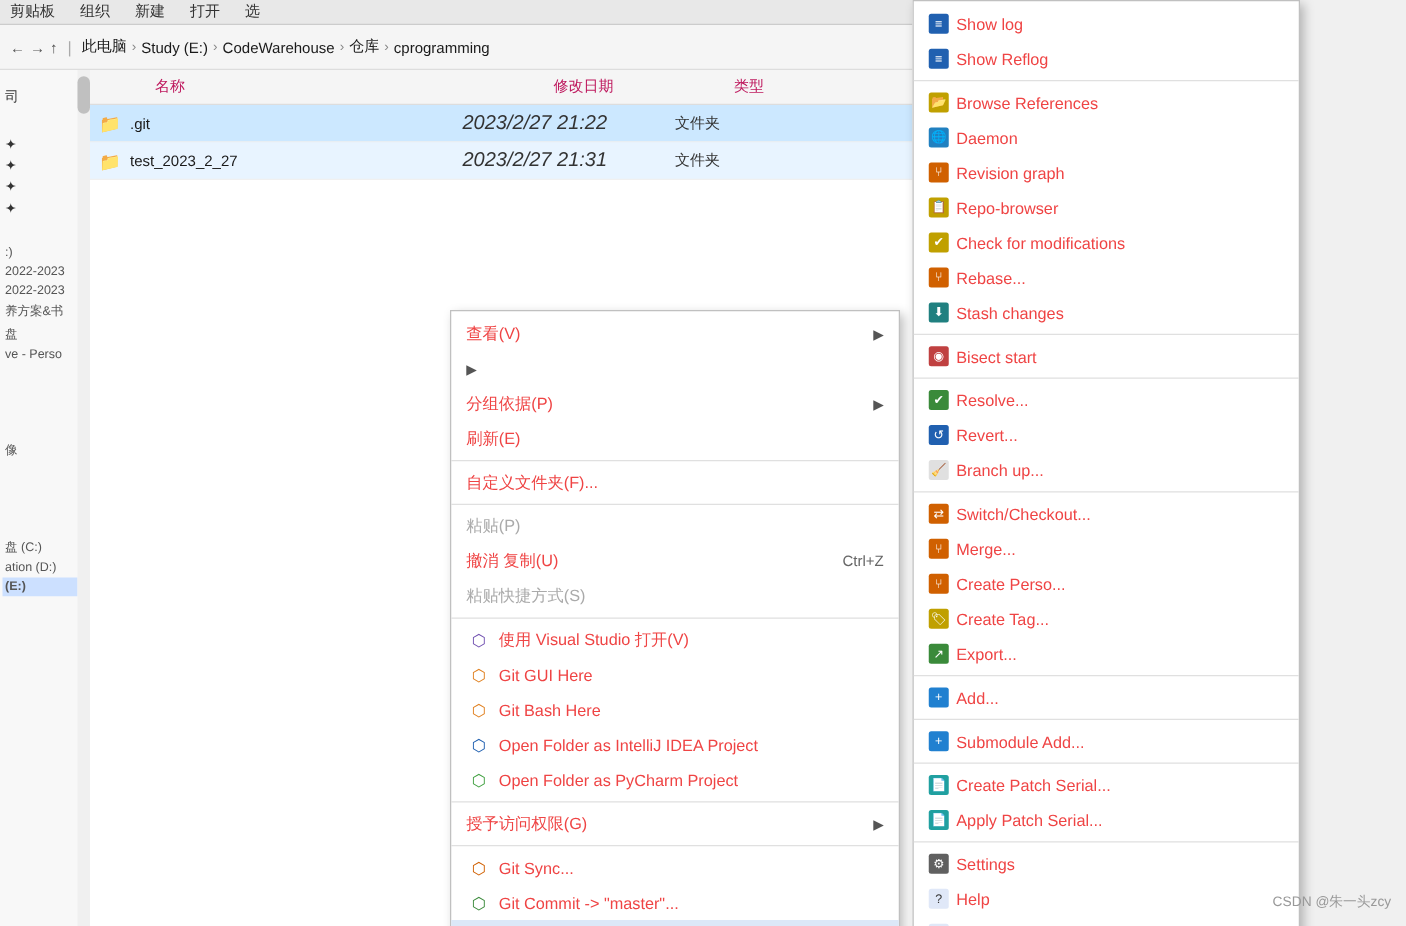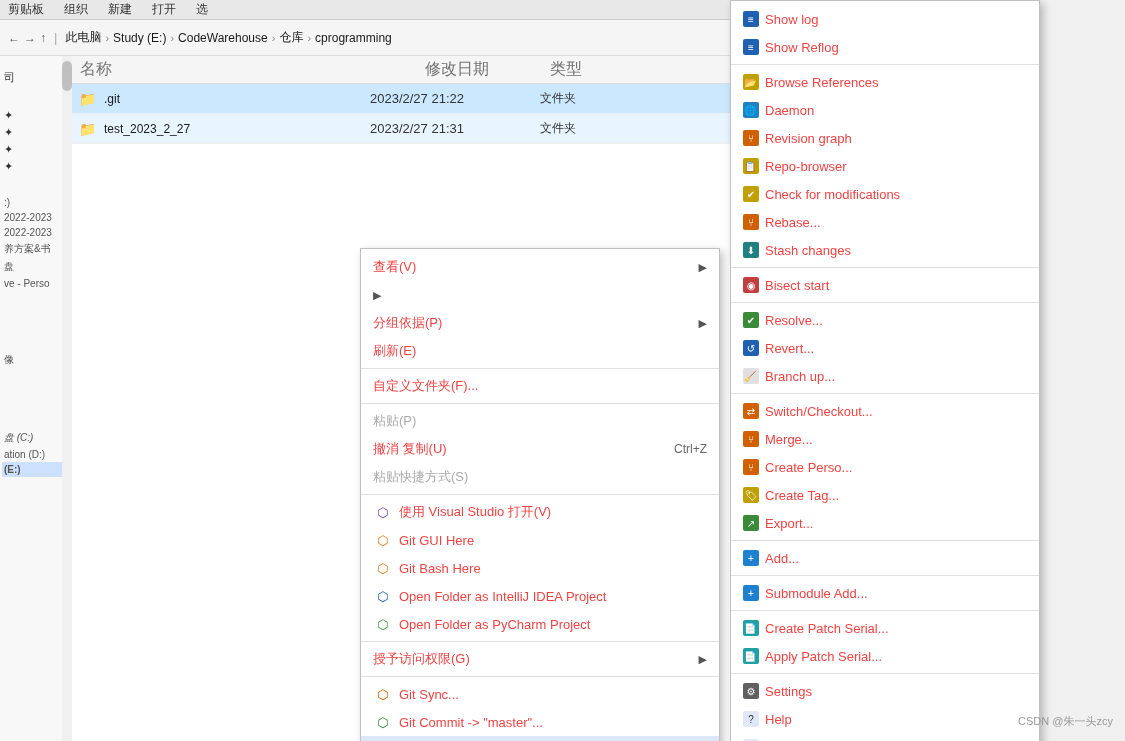--- a/index.html
+++ b/index.html
@@ -84,23 +84,24 @@
       top: 56px;
       left: 72px;
       width: 658px;
       height: 28px;
       background: #f5f5f5;
       border-bottom: 1px solid #ddd;
       display: flex;
       align-items: center;
     }
     .col-header {
-      font-size: 16px;
-      color: #737373;
+      font-size: 12px;
+      color: #be185d;
       padding: 0 8px;
+      margin-left: 44px;
     }
     .col-header.name { width: 300px; }
     .col-header.date { width: 170px; text-align: center; }
     .col-header.type { width: 188px; }
 
     
     .file-list {
       position: absolute;
       top: 84px;
       left: 72px;
@@ -128,22 +129,23 @@
       margin-left: 4px;
     }
     .file-name {
       width: 270px;
       font-size: 12px;
       color: #1a1a1a;
       padding-left: 4px;
     }
     .file-date {
       width: 170px;
-      font-size: 13px;
+      font-size: 16px;
       color: #333;
+      font-style: italic;
     }
     .file-type {
       width: 180px;
       font-size: 12px;
       color: #333;
     }
 
     
     .context-menu-left {
       position: absolute;
@@ -296,21 +298,21 @@
     <div style="height:20px"></div>
     <div class="nav-item-text" style="font-size:10px; color:#555; max-width:60px; overflow:hidden;">:)</div>
     <div class="nav-item-text" style="font-size:10px; color:#555; max-width:60px; overflow:hidden;">2022-2023</div>
     <div class="nav-item-text" style="font-size:10px; color:#555; max-width:60px; overflow:hidden;">2022-2023</div>
     <div class="nav-item-text" style="font-size:10px; color:#555; max-width:60px; overflow:hidden;">养方案&amp;书</div>
     <div class="nav-item-text" style="font-size:10px; color:#555; max-width:60px; overflow:hidden;">盘</div>
     <div class="nav-item-text" style="font-size:10px; color:#555; max-width:60px; overflow:hidden;">ve - Perso</div>
     <div style="height:60px"></div>
     <div class="nav-item-text" style="font-size:10px; color:#555; max-width:60px; overflow:hidden;">像</div>
     <div style="height:60px"></div>
-    <div class="nav-item-text" style="font-size:10px; color:#555; max-width:60px; overflow:hidden;font-style:italic;">盘 (C:)</div>
+    <div class="nav-item-text" style="font-size:10px; color:#555; max-width:60px; overflow:hidden;">盘 (C:)</div>
     <div class="nav-item-text" style="font-size:10px; color:#555; max-width:60px; overflow:hidden;">ation (D:)</div>
     <div class="nav-item-text" style="font-size:10px; color:#555; max-width:60px; overflow:hidden; background:#cce0ff; font-weight:bold;">(E:)</div>
   </div>
 </div>
 
 <div style="position:absolute; top:56px; left:62px; width:10px; height:685px; background:#f0f0f0;">
   <div style="width:10px; height:30px; background:#c0c0c0; border-radius:5px; margin-top:5px;"></div>
 </div>
 
 <div class="col-headers">

